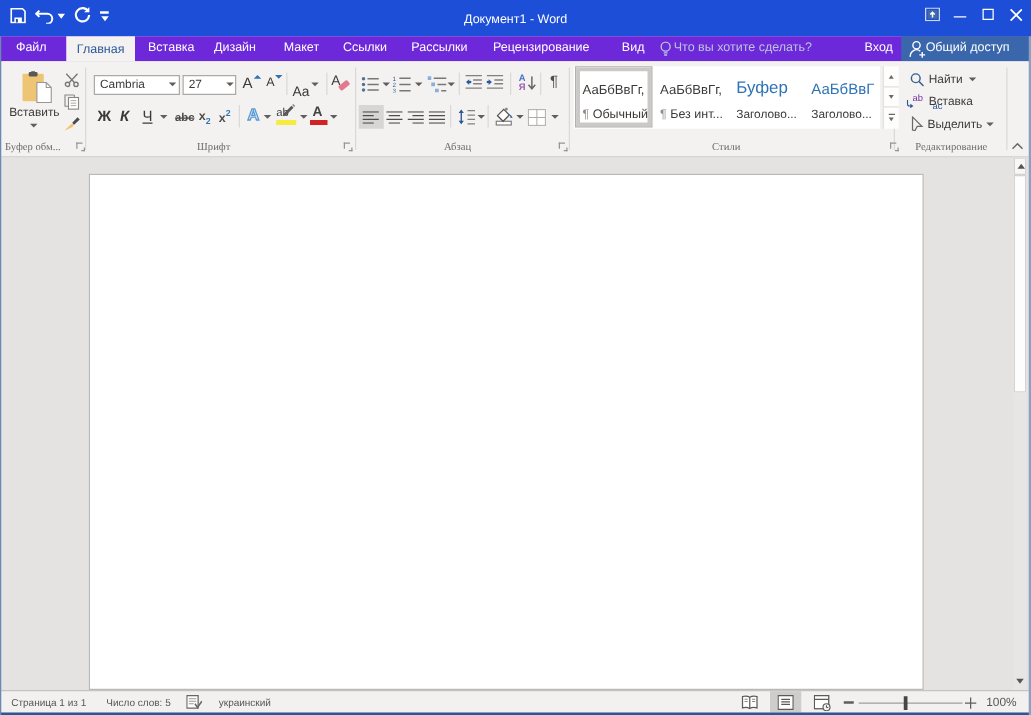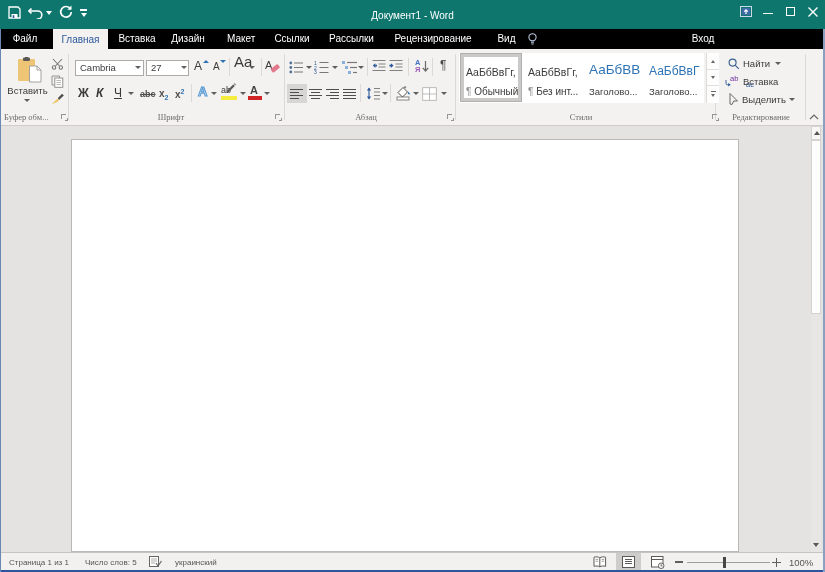--- a/index.html
+++ b/index.html
@@ -5,25 +5,25 @@
 * { margin:0; padding:0; box-sizing:border-box; }
 html,body { width:825px; height:572px; overflow:hidden; background:#e4e3e2; }
 #win {
   position:relative; width:825px; height:572px;
   font-family:"Liberation Sans", sans-serif;
   background:#e4e3e2; overflow:hidden;
 }
 .abs { position:absolute; }
 
 
-#titlebar { position:absolute; left:0; top:0; width:825px; height:29px; background:#0f766e; }
+#titlebar { position:absolute; left:0; top:0; width:825px; height:29px; background:#1d4ed8; }
 #title { position:absolute; top:10px; width:100%; text-align:center; color:#fff; font-size:10px; }
 
 
-#tabrow { position:absolute; left:0; top:29px; width:825px; height:20px; background:#000000; }
+#tabrow { position:absolute; left:0; top:29px; width:825px; height:20px; background:#6d28d9; }
 .tab { position:absolute; top:0; height:20px; line-height:20px; color:#fff; font-size:10px; text-align:center; white-space:nowrap; }
 #tab-active { position:absolute; left:53px; top:0; width:55px; height:20px; line-height:21px; background:#f3f2f1; color:#2b579a; font-size:10px; text-align:center; }
 #share { position:absolute; top:0; left:721px; right:0; height:20px; background:#3a67ac; color:#fff; font-size:10px; }
 
 
 #ribbon { position:absolute; left:1px; top:49px; width:822px; height:77px; background:#f3f2f1; border-bottom:1px solid #cfccc9; }
 .vsep { position:absolute; top:5px; height:66px; width:1px; background:#dbd9d6; }
 .grouplabel { position:absolute; top:62.5px; height:12px; font-size:8.5px; color:#6e6c6a; text-align:center; white-space:nowrap;font-family:Liberation Serif, serif; }
 .launcher { position:absolute; width:5px; height:5px; border-left:1px solid #979593; border-top:1px solid #979593; }
 .launcher:after { content:""; position:absolute; right:-2px; bottom:-2px; width:2.5px; height:2.5px; border-right:1.2px solid #979593; border-bottom:1.2px solid #979593; }
@@ -85,21 +85,30 @@
     <div class="tab" style="left:171px;width:34px">Дизайн</div>
     <div class="tab" style="left:227px;width:28px">Макет</div>
     <div class="tab" style="left:273px;width:38px">Ссылки</div>
     <div class="tab" style="left:328px;width:47px">Рассылки</div>
     <div class="tab" style="left:394px;width:78px">Рецензирование</div>
     <div class="tab" style="left:489px;width:35px">Вид</div>
     <svg class="abs" style="left:527px;top:3.5px" width="11" height="13" viewBox="0 0 11 13">
       <circle cx="5.5" cy="4.3" r="3.6" fill="none" stroke="#b9c6de" stroke-width="1.1"></circle>
       <path d="M4 9.3 h3 M4.3 11 h2.4" stroke="#b9c6de" stroke-width="1.1"></path>
     </svg>
+    <div class="tab" style="left:539px;width:120px;color:#b9c6de;text-align:left">Что вы хотите сделать?</div>
     <div class="tab" style="left:691px;width:24px">Вход</div>
+    <div id="share">
+      <svg class="abs" style="left:6px;top:3px" width="14" height="15" viewBox="0 0 14 15">
+        <circle cx="6.2" cy="4.2" r="2.9" fill="none" stroke="#fff" stroke-width="1.1"></circle>
+        <path d="M1.2 13.5 a5 5.4 0 0 1 8 -4.6" fill="none" stroke="#fff" stroke-width="1.1"></path>
+        <path d="M10.8 9.6 v4.6 M8.5 11.9 h4.6" stroke="#fff" stroke-width="1.1"></path>
+      </svg>
+      <span style="position:absolute;left:19.5px;top:0;line-height:20px">Общий доступ</span>
+    </div>
   </div>
 
   <div id="ribbon">
     <div class="vsep" style="left:67px"></div>
     <div class="vsep" style="left:283px"></div>
     <div class="vsep" style="left:454px"></div>
     <div class="vsep" style="left:714px"></div>
     <div class="vsep" style="left:804px"></div>
 
     <svg class="ic" style="left:16px;top:8px" width="26" height="27" viewBox="0 0 26 27">
@@ -130,21 +139,21 @@
 
     <div class="combo" style="left:74px;top:11px;width:69px;height:16px;line-height:14px;padding-left:4px">Cambria</div>
     <div class="dropdn" style="left:134px;top:17px"></div>
     <div class="combo" style="left:145px;top:11px;width:43px;height:16px;line-height:14px;padding-left:4px">27</div>
     <div class="dropdn" style="left:180px;top:17px"></div>
     <div class="txt" style="left:193px;top:10px;font-size:12px">А</div>
     <div class="abs" style="left:201.5px;top:10.5px;width:0;height:0;border-left:3.2px solid transparent;border-right:3.2px solid transparent;border-bottom:3.6px solid #2e74b5"></div>
     <div class="txt" style="left:212px;top:12px;font-size:10px">А</div>
     <div class="abs" style="left:219px;top:11px;width:0;height:0;border-left:3.2px solid transparent;border-right:3.2px solid transparent;border-top:3.6px solid #2e74b5"></div>
     <div class="vsep" style="left:228px;top:9px;height:18px"></div>
-    <div class="txt" style="left:233px;top:4px;font-size:15px">Aa</div>
+    <div class="txt" style="left:233px;top:19px;font-size:11px">Aa</div>
     <div class="dropdn" style="left:248px;top:17px"></div>
     <div class="vsep" style="left:260px;top:9px;height:18px"></div>
     <div class="txt" style="left:264px;top:10px;font-size:11px">А</div>
     <svg class="ic" style="left:269px;top:14px" width="11" height="10" viewBox="0 0 11 10">
       <rect x="0.8" y="3" width="9" height="4.6" rx="1.2" transform="rotate(-38 5.3 5.3)" fill="#e3798c"></rect>
     </svg>
 
     <div class="txt" style="left:77px;top:37px;font-size:12px;font-weight:bold">Ж</div>
     <div class="txt" style="left:95px;top:37px;font-size:12px;font-style:italic;font-weight:bold">К</div>
     <div class="txt" style="left:113px;top:37px;font-size:12px;text-decoration:underline">Ч</div>
@@ -252,21 +261,21 @@
     <div class="dropdn" style="left:440px;top:43px"></div>
     <div class="grouplabel" style="left:315px;width:100px">Абзац</div>
     <div class="launcher" style="left:446px;top:65px"></div>
 
     <div class="abs" style="left:458px;top:3.5px;width:245px;height:50px;background:#fff"></div>
     <div class="abs" style="left:459px;top:4px;width:62px;height:49px;background:#fff;border:1px solid #b2b0ae;box-shadow:inset 0 0 0 3px #cbc9c7"></div>
     <div class="txt" style="left:465px;top:17px;font-size:10.5px">АаБбВвГг,</div>
     <div class="txt" style="left:465px;top:37px;font-size:10px"><span style="color:#908e8c">¶</span> Обычный</div>
     <div class="txt" style="left:527px;top:17px;font-size:10.5px">АаБбВвГг,</div>
     <div class="txt" style="left:527px;top:37px;font-size:10px"><span style="color:#908e8c">¶</span> Без инт...</div>
-    <div class="txt" style="left:588px;top:13px;font-size:13.5px;color:#2e74b5">АаБбВВ</div>
+    <div class="txt" style="left:588px;top:13px;font-size:13.5px;color:#2e74b5">Буфер</div>
     <div class="txt" style="left:588px;top:37px;font-size:9.5px">Заголово...</div>
     <div class="txt" style="left:648px;top:15px;font-size:12px;color:#2e74b5">АаБбВвГ</div>
     <div class="txt" style="left:648px;top:37px;font-size:9.5px">Заголово...</div>
     <div class="abs" style="left:705px;top:3.5px;width:13px;height:50px;background:#fdfdfd;border-left:1px solid #dddbd9">
       <div class="abs" style="left:3.5px;top:7px;width:0;height:0;border-left:2.6px solid transparent;border-right:2.6px solid transparent;border-bottom:3px solid #6a6866"></div>
       <div class="abs" style="left:0;top:16px;width:12px;height:1px;background:#e2e0de"></div>
       <div class="abs" style="left:3.5px;top:23px;width:0;height:0;border-left:2.6px solid transparent;border-right:2.6px solid transparent;border-top:3px solid #6a6866"></div>
       <div class="abs" style="left:0;top:32px;width:12px;height:1px;background:#e2e0de"></div>
       <div class="abs" style="left:3.5px;top:38px;width:5px;height:1px;background:#6a6866"></div>
       <div class="abs" style="left:3.5px;top:41px;width:0;height:0;border-left:2.6px solid transparent;border-right:2.6px solid transparent;border-top:3px solid #6a6866"></div>

